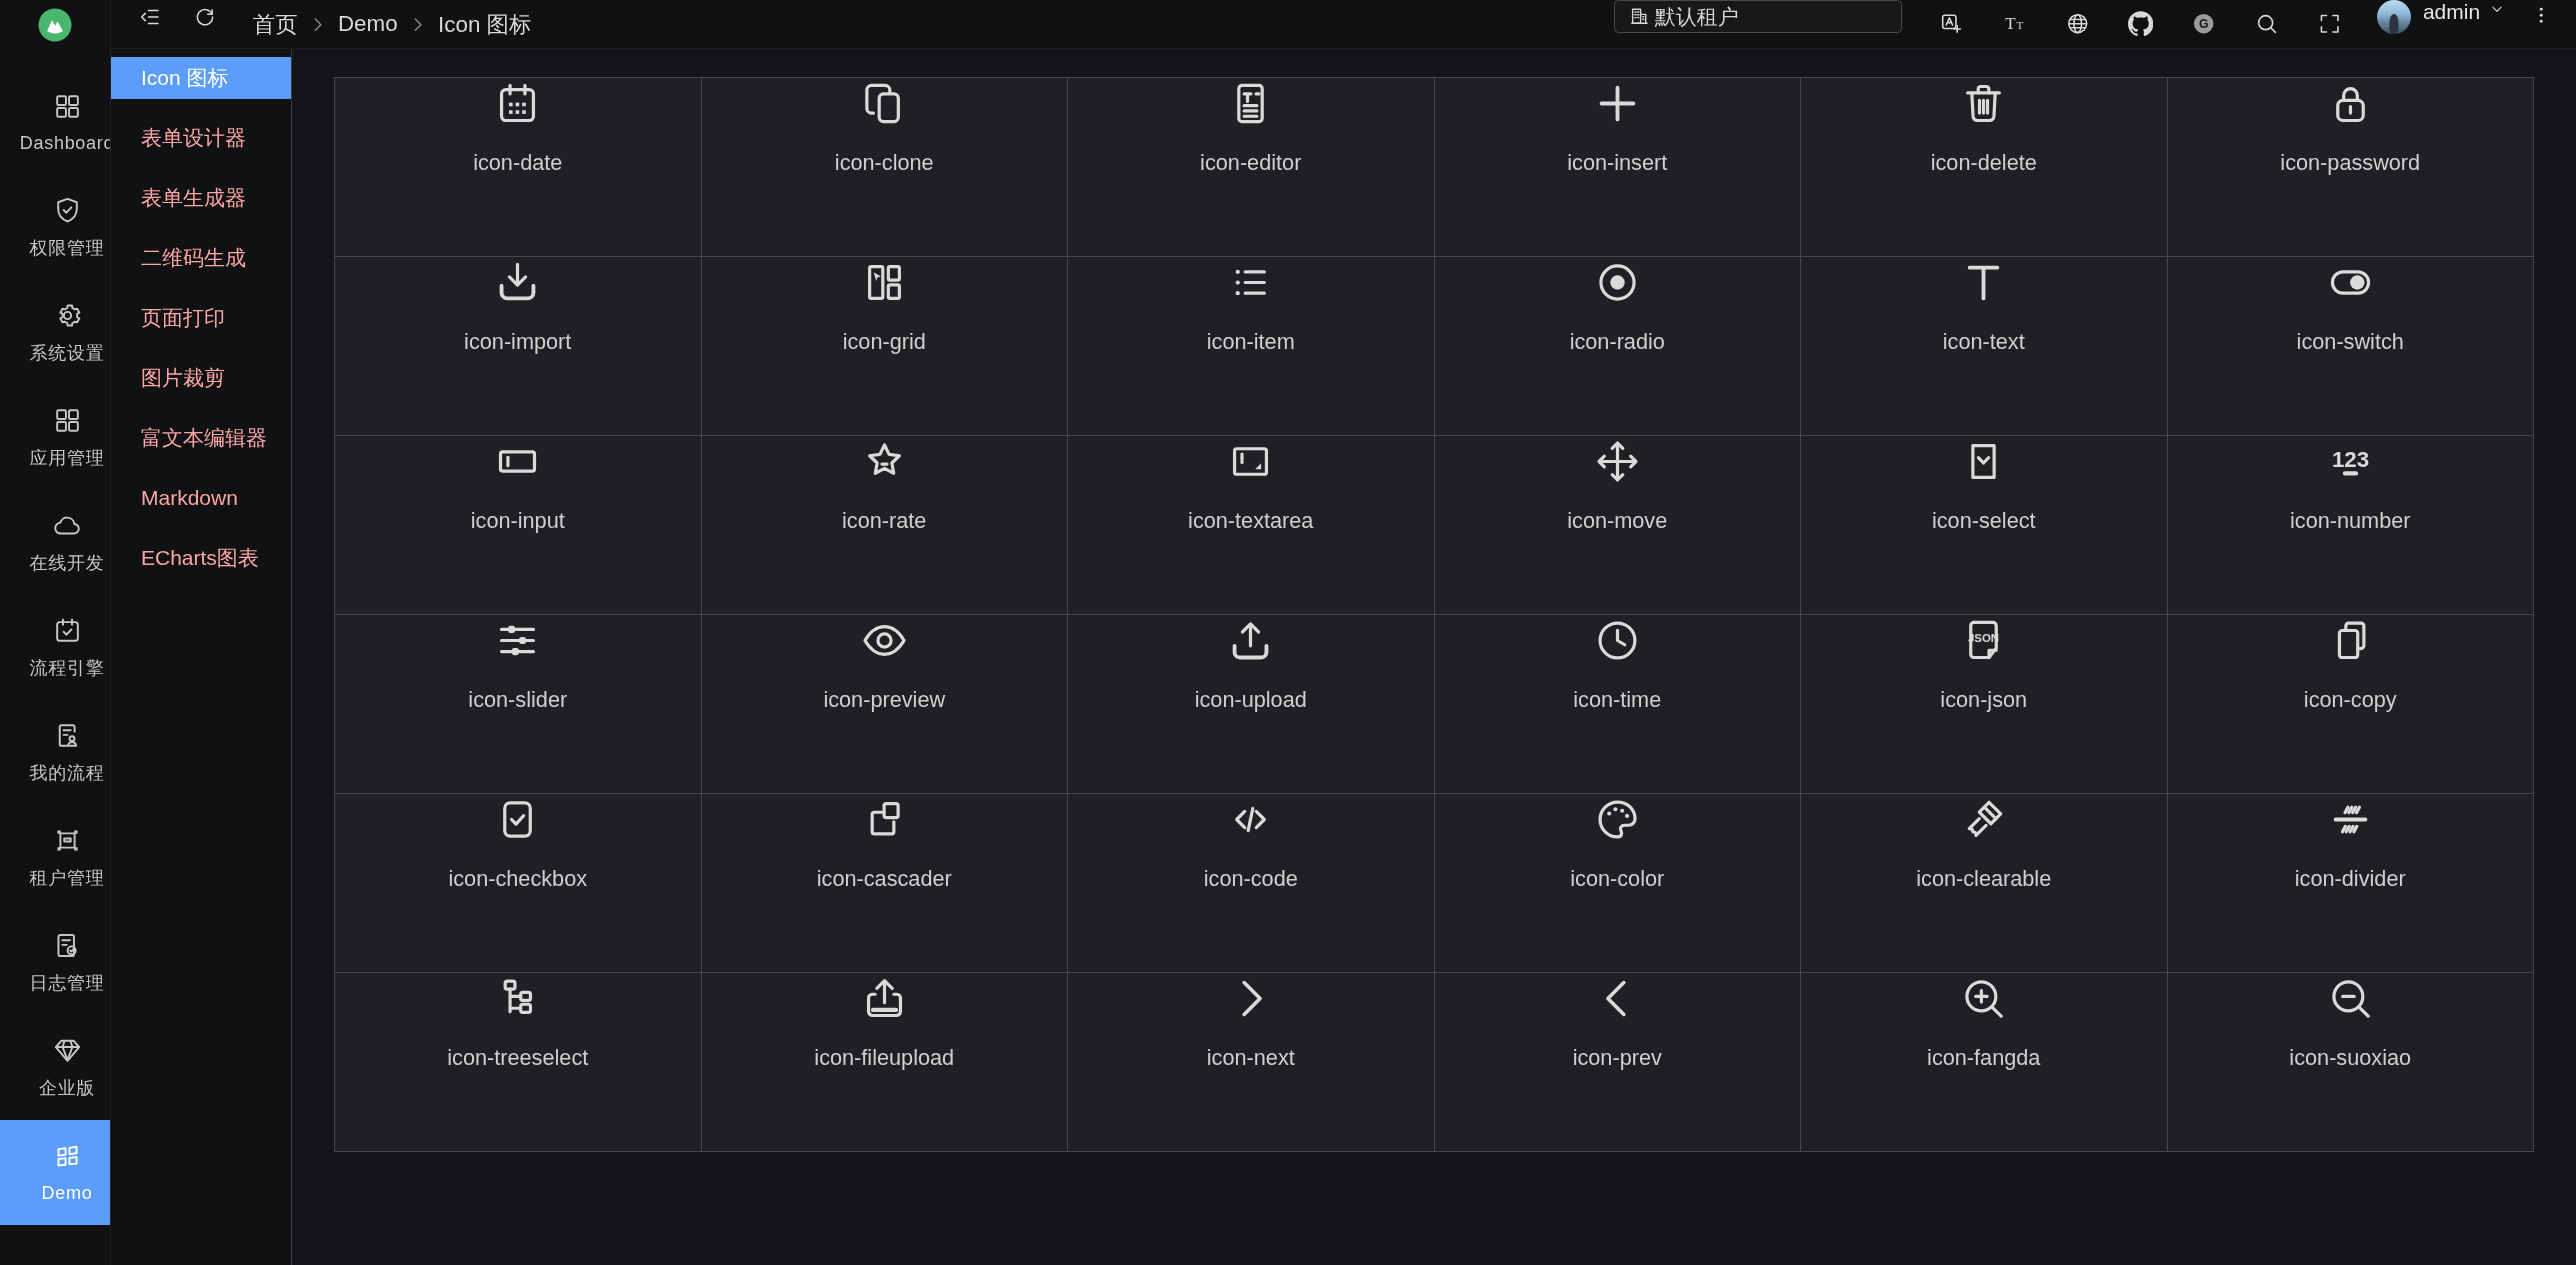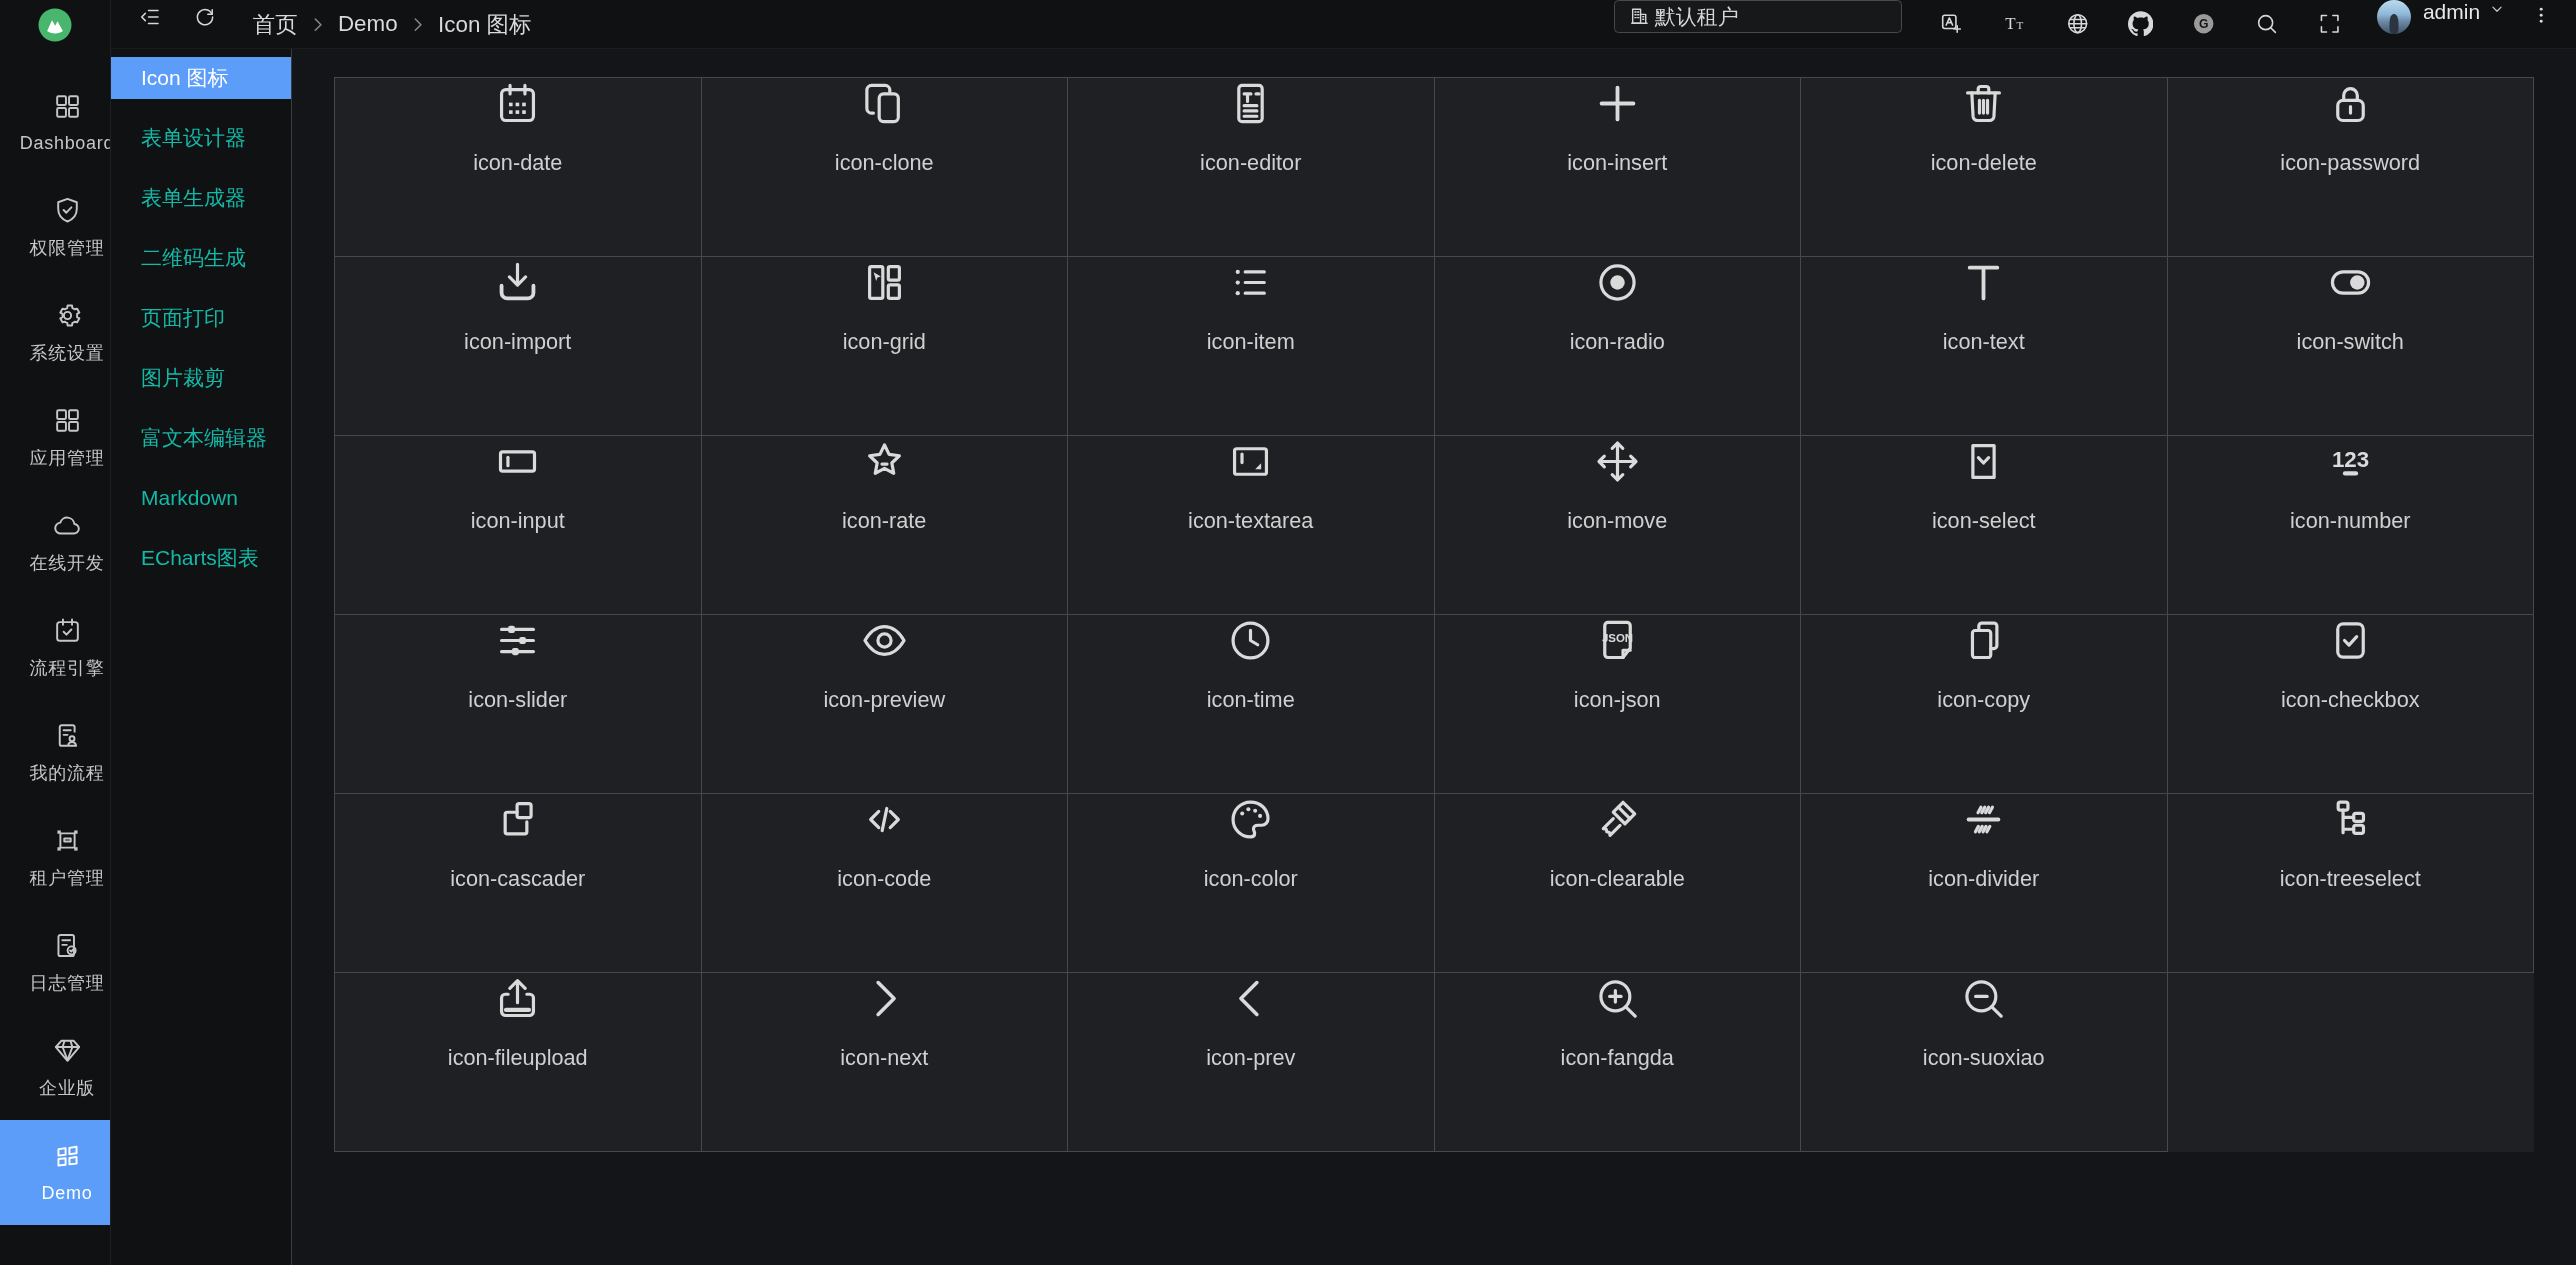--- a/index.html
+++ b/index.html
@@ -48,21 +48,21 @@
   .rail-item { height:105px; display:flex; flex-direction:column; align-items:center;
     justify-content:center; gap:10.5px; color:#c6c6c6; cursor:pointer;padding-left:24px; }
   .rail-item.active { background:var(--accent); color:#fff; }
   .rail-ic { width:31px; height:31px; }
   .rail-ic svg { width:100%; height:100%; }
   .rail-label { font-size:18px; letter-spacing:0.7px; }
 
   
   .submenu { background:var(--rail-bg); border-right:0.7px solid #3a3d40; padding-top:7.5px; overflow:hidden; }
   .submenu-item { height:42px; margin-bottom:18px; display:flex; align-items:center;
-    padding-left:30px; font-size:21px; color:#14b8a6; cursor:pointer; }
+    padding-left:30px; font-size:21px; color:#fca5a5; cursor:pointer; }
   .submenu-item.active { background:var(--accent); color:#fff; }
 
   
   main { background:var(--main-bg); padding:28px 21px 0; overflow:hidden; }
   .tip-card { height:81px; background:var(--card-bg); border-radius:6px; display:flex;
     align-items:center; padding:0 31px; font-size:22.4px; color:#d2d3d4; margin-bottom:37px; }
   .icon-grid { margin:0 21px; display:grid; grid-template-columns:repeat(6,1fr);
     border-top:0.7px solid var(--grid-border); border-left:0.7px solid var(--grid-border);
     background:var(--cell-bg); }
   .cell { height:179px; border-right:0.7px solid var(--grid-border);
@@ -432,20 +432,27 @@
         </div>
         <div class="cell">
           <span class="glyph"><svg viewBox="0 0 24 24" fill="none" stroke="currentColor" stroke-width="1.5" stroke-linecap="round" stroke-linejoin="round">
               <path d="M2.8 12C5.4 7.6 8.6 5.5 12 5.5s6.6 2.1 9.2 6.5c-2.6 4.4-5.8 6.5-9.2 6.5S5.4 16.4 2.8 12z"></path>
               <circle cx="12" cy="12" r="3.1"></circle>
             </svg></span>
           <span class="cell-label">icon-preview</span>
         </div>
         <div class="cell">
           <span class="glyph"><svg viewBox="0 0 24 24" fill="none" stroke="currentColor" stroke-width="1.5" stroke-linecap="round" stroke-linejoin="round">
+              <path d="M12 14.5v-10M8.2 8l3.8-3.8L15.8 8"></path>
+              <path d="M4.5 14.5v3a2.5 2.5 0 0 0 2.5 2.5h10a2.5 2.5 0 0 0 2.5-2.5v-3" stroke-width="1.8"></path>
+            </svg></span>
+          <span class="cell-label">icon-upload</span>
+        </div>
+        <div class="cell">
+          <span class="glyph"><svg viewBox="0 0 24 24" fill="none" stroke="currentColor" stroke-width="1.5" stroke-linecap="round" stroke-linejoin="round">
               <circle cx="12" cy="12" r="8.2"></circle>
               <path d="M12 7.2V12l3.4 2"></path>
             </svg></span>
           <span class="cell-label">icon-time</span>
         </div>
         <div class="cell">
           <span class="glyph"><svg viewBox="0 0 24 24" fill="none" stroke="currentColor" stroke-width="1.5" stroke-linecap="round" stroke-linejoin="round">
               <path d="M7.5 3.5h9A1.5 1.5 0 0 1 18 5v10.6L14.6 20H7.5A1.5 1.5 0 0 1 6 18.5V5a1.5 1.5 0 0 1 1.5-1.5z"></path>
               <path d="M14.6 20v-3.4H18"></path>
               <text x="12" y="12.8" text-anchor="middle" font-size="5.4" font-weight="bold" font-family="Liberation Sans,sans-serif" fill="currentColor" stroke="none">JSON</text>

